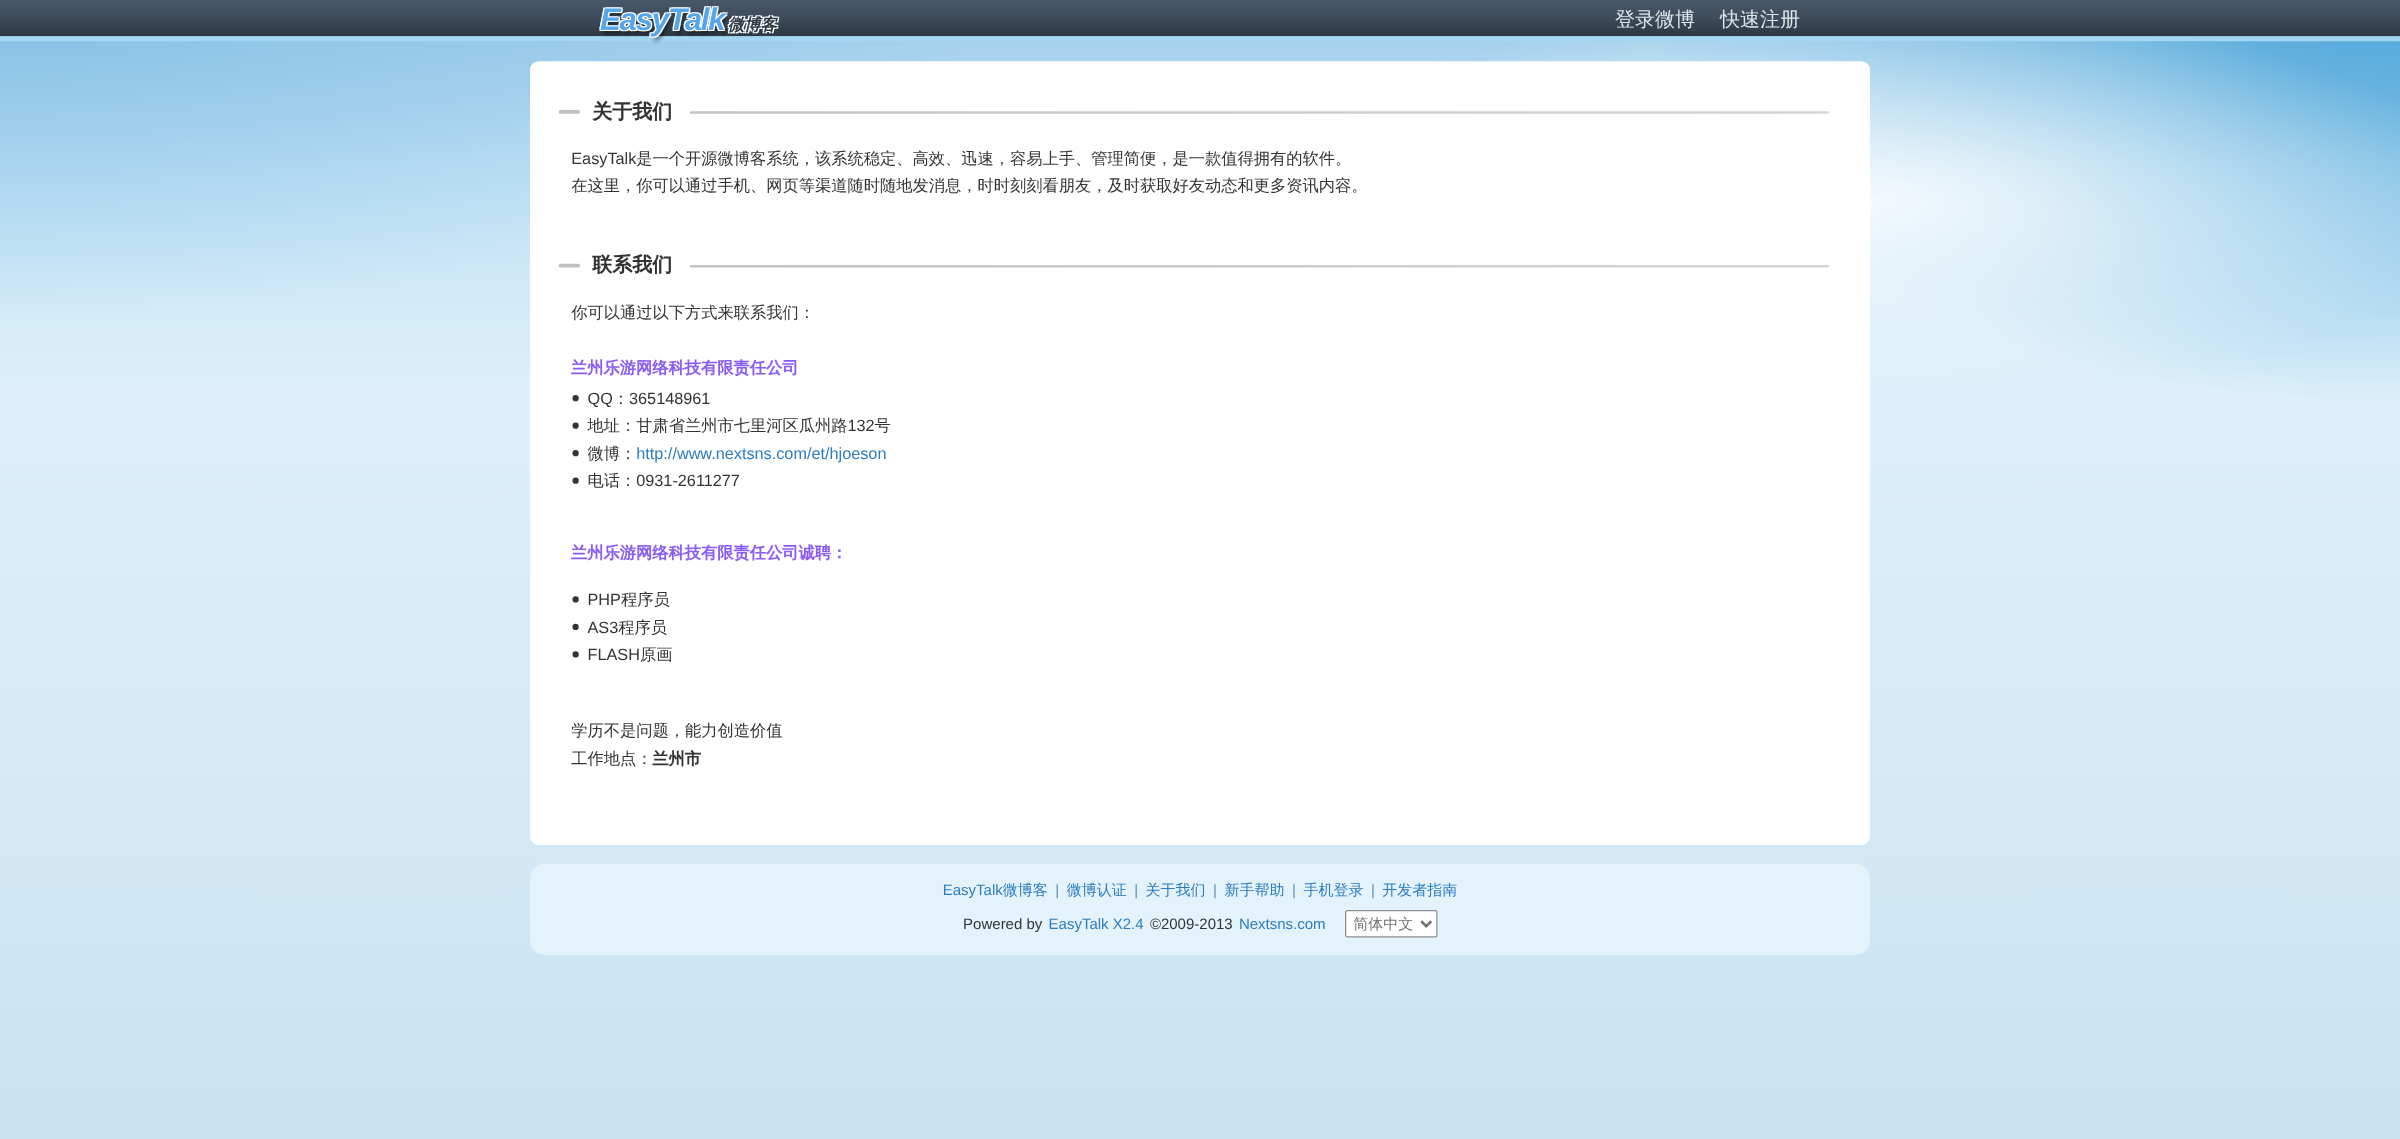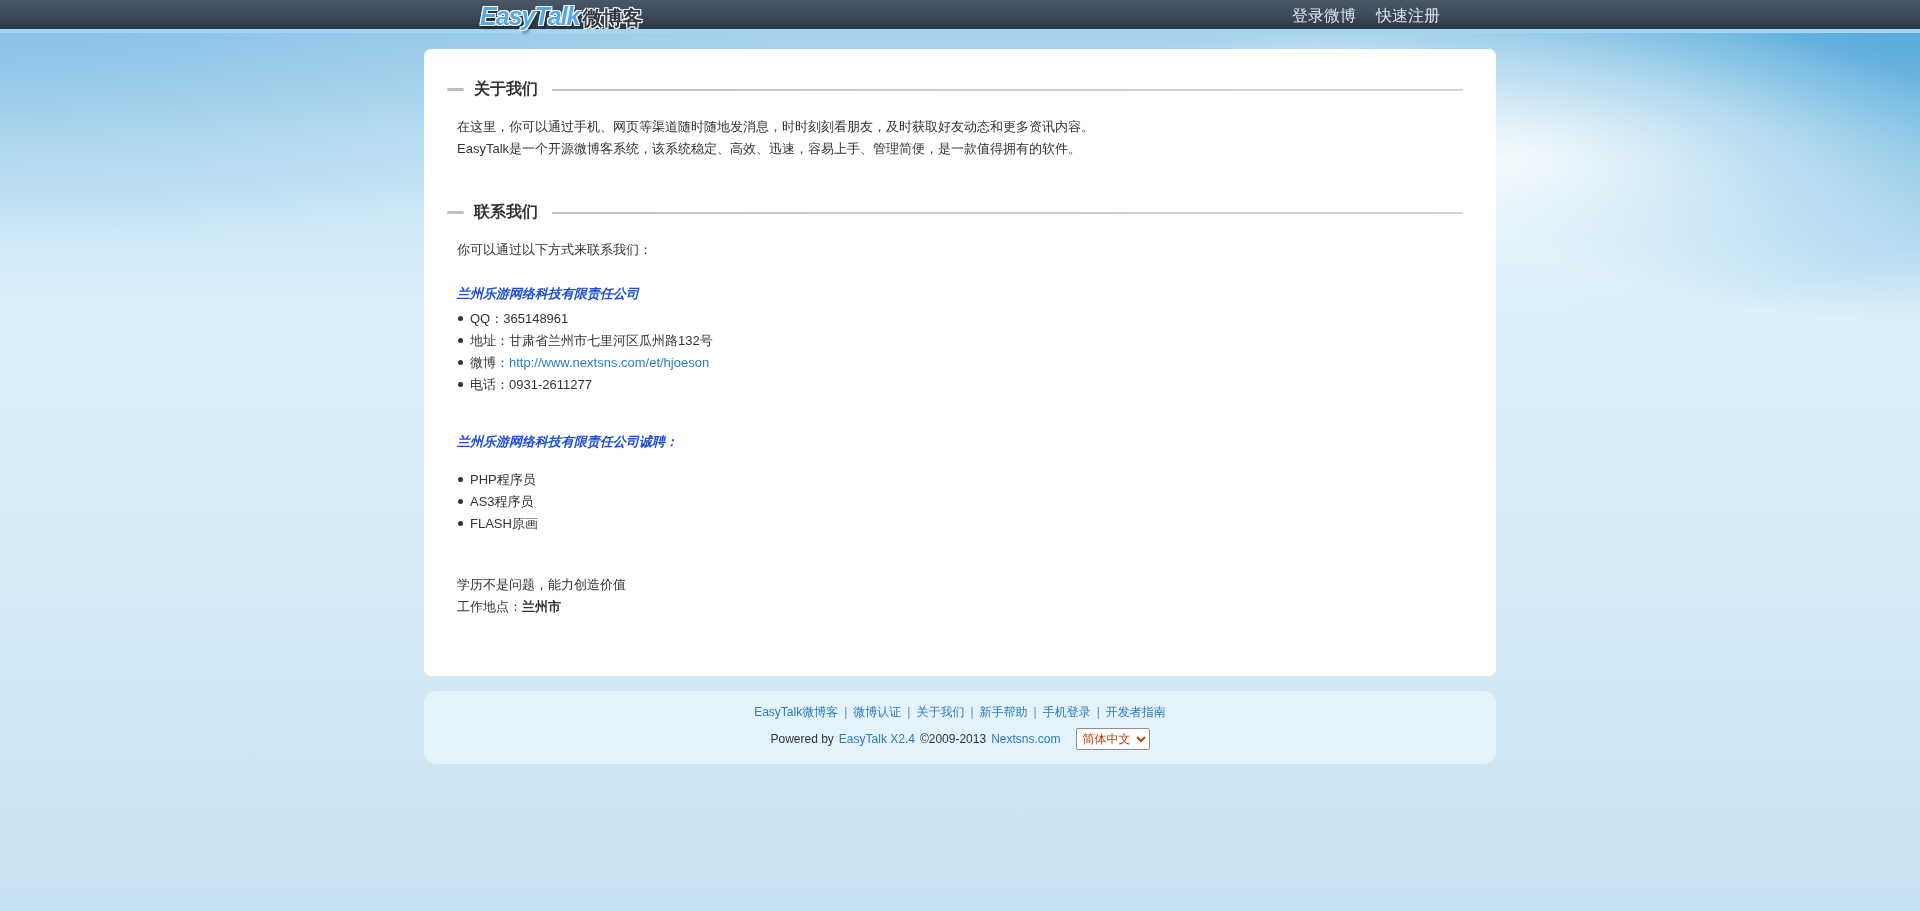--- a/index.html
+++ b/index.html
@@ -26,21 +26,21 @@
     width:960px; margin:0 auto; height:33px;
     display:flex; align-items:center; justify-content:space-between;
   }
   .logo { display:flex; align-items:baseline; cursor:pointer; }
   .logo-en {
     font-size:25px; font-weight:bold; font-style:italic; letter-spacing:-1px;
     color:#55a6ea;
     text-shadow:-1px -1px 0 #fff,1px -1px 0 #fff,-1px 1px 0 #fff,1px 1px 0 #fff,2px 3px 3px rgba(0,0,0,.45);
   }
   .logo-zh {
-    font-size:20px; font-weight:bold; margin-left:3px;
+    font-size:13px; font-weight:bold; font-style:italic; margin-left:3px;
     color:#2e3a45;
     text-shadow:-1px -1px 0 #fff,1px -1px 0 #fff,-1px 1px 0 #fff,1px 1px 0 #fff;
   }
   .topnav { display:flex; gap:20px; }
   .topnav a { color:#dde6ec; font-size:16px; text-decoration:none; cursor:pointer; }
 
   
   .column { width:1072px; margin:0 auto; }
 
   
@@ -49,21 +49,21 @@
     padding:30px 33px 58px 23px;
   }
   .sec-head { display:flex; align-items:center; }
   .sec-dash { width:17px; height:3px; background:#bfbfbf; border-radius:2px; flex:0 0 auto; }
   .sec-title { font-size:16px; font-weight:bold; color:#333; margin:0 14px 0 10px; white-space:nowrap; }
   .sec-line { flex:1; height:2px; background:linear-gradient(to right,#c3c3c3,#d6d6d6); }
 
   .sec-body { padding-left:10px; }
   .para { font-size:13px; line-height:22px; color:#333; margin-top:16px; }
   .intro { font-size:13px; color:#333; margin-top:18px; }
-  .company { font-size:13px; font-weight:bold; color:#1d4ed8; margin-top:26px;font-style:italic; }
+  .company { font-size:13px; font-weight:bold; color:#8b5cf6; margin-top:26px; }
   .sec-contact, .sec-join { margin-top:42px; }
 
   ul.dotlist { list-style:none; margin-top:4px; }
   ul.dotlist li {
     position:relative; font-size:13px; color:#333;
     padding-left:13px; margin-top:9px; line-height:13px;
   }
   ul.dotlist li::before {
     content:""; position:absolute; left:1px; top:4px;
     width:5px; height:5px; border-radius:50%; background:#333;
@@ -79,21 +79,21 @@
   .footerbox {
     margin-top:15px; background:#e4f2fb; border-radius:12px;
     padding:13px 0 14px; text-align:center;
   }
   .flinks { font-size:12px; }
   .flinks a { color:#2b7dc0; text-decoration:none; cursor:pointer; }
   .flinks .sep { color:#5f93b8; margin:0 6px; }
   .fpowered { font-size:12px; color:#333; margin-top:7px; display:flex; align-items:center; justify-content:center; gap:5px; }
   .fpowered select {
     margin-left:10px; font-size:12px; height:22px; padding:1px 2px;
-    border:1px solid #8f8f8f; border-radius:2px; background:#fff; color:#c2410c;
+    border:1px solid #8f8f8f; border-radius:2px; background:#fff; color:#737373;
     font-family:"Liberation Sans",sans-serif;
   }
 </style>
 </head>
 <body>
 
 <div class="topbar">
   <div class="topbar-inner">
     <div class="logo">
       <span class="logo-en">EasyTalk</span>
@@ -111,22 +111,22 @@
   <div class="card">
 
     <div class="sec-about">
       <div class="sec-head">
         <span class="sec-dash"></span>
         <span class="sec-title">关于我们</span>
         <span class="sec-line"></span>
       </div>
       <div class="sec-body">
         <div class="para">
+          <div>EasyTalk是一个开源微博客系统，该系统稳定、高效、迅速，容易上手、管理简便，是一款值得拥有的软件。</div>
           <div>在这里，你可以通过手机、网页等渠道随时随地发消息，时时刻刻看朋友，及时获取好友动态和更多资讯内容。</div>
-          <div>EasyTalk是一个开源微博客系统，该系统稳定、高效、迅速，容易上手、管理简便，是一款值得拥有的软件。</div>
         </div>
       </div>
     </div>
 
     <div class="sec-contact">
       <div class="sec-head">
         <span class="sec-dash"></span>
         <span class="sec-title">联系我们</span>
         <span class="sec-line"></span>
       </div>

